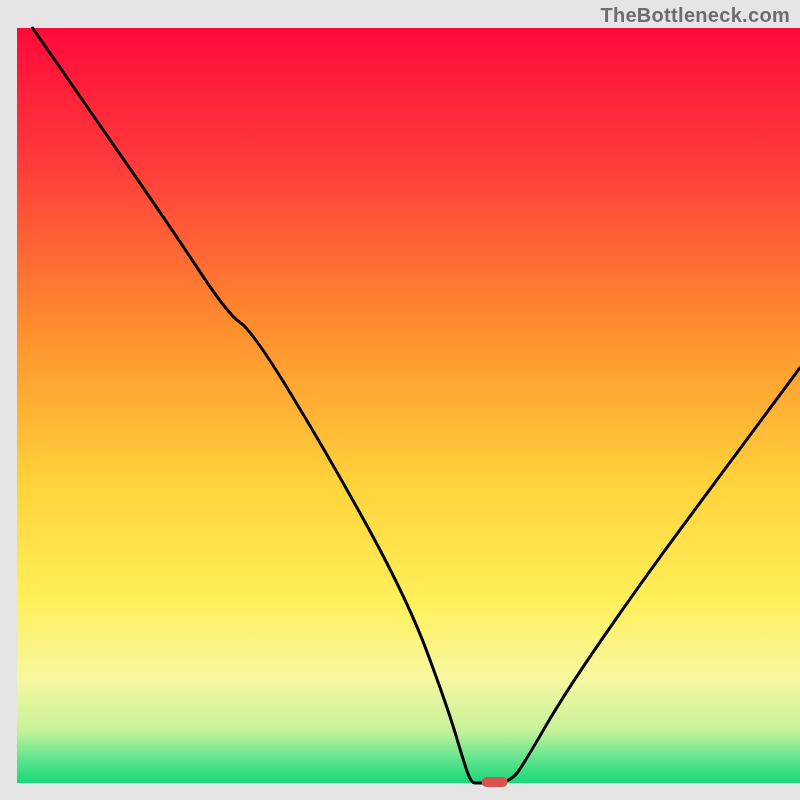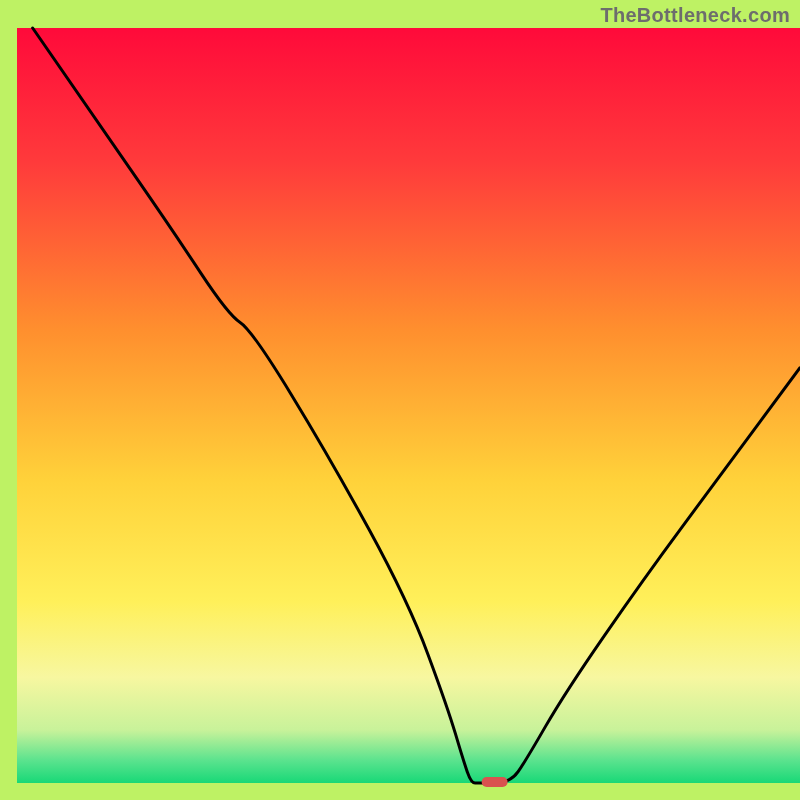--- a/index.html
+++ b/index.html
@@ -9,21 +9,21 @@
     height: 800px;
     background: #000;
     overflow: hidden;
   }
   .frame {
     position: absolute;
     left: 0;
     top: 0;
     width: 800px;
     height: 800px;
-    background: #bef264;
+    background: #e5e5e5;
   }
   .watermark {
     position: absolute;
     top: 4px;
     right: 10px;
     font-family: Arial, Helvetica, sans-serif;
     font-size: 20px;
     font-weight: bold;
     color: #6d6d6d;
     letter-spacing: 0.3px;

